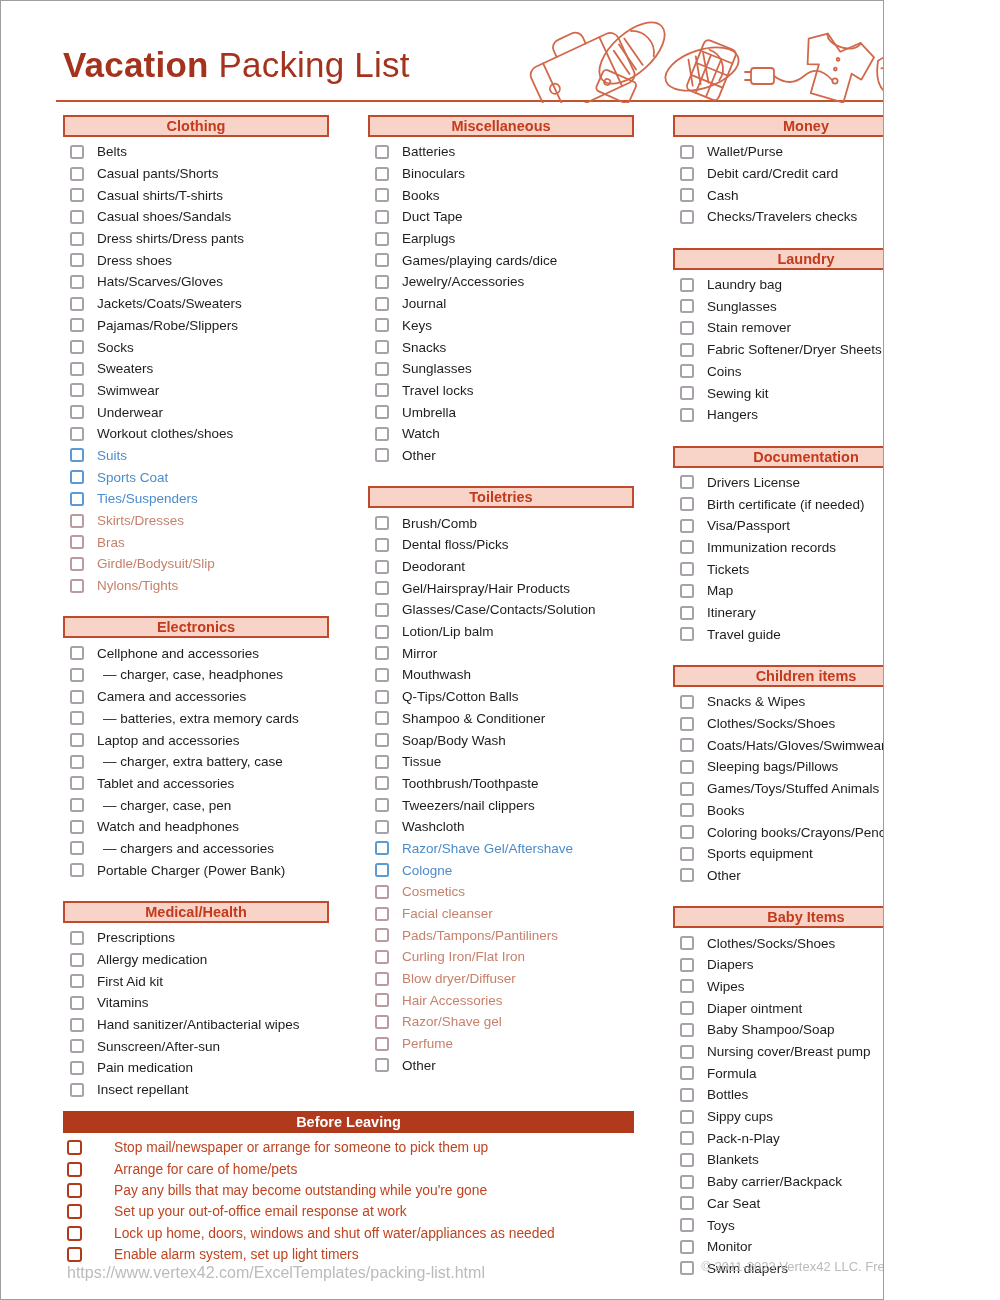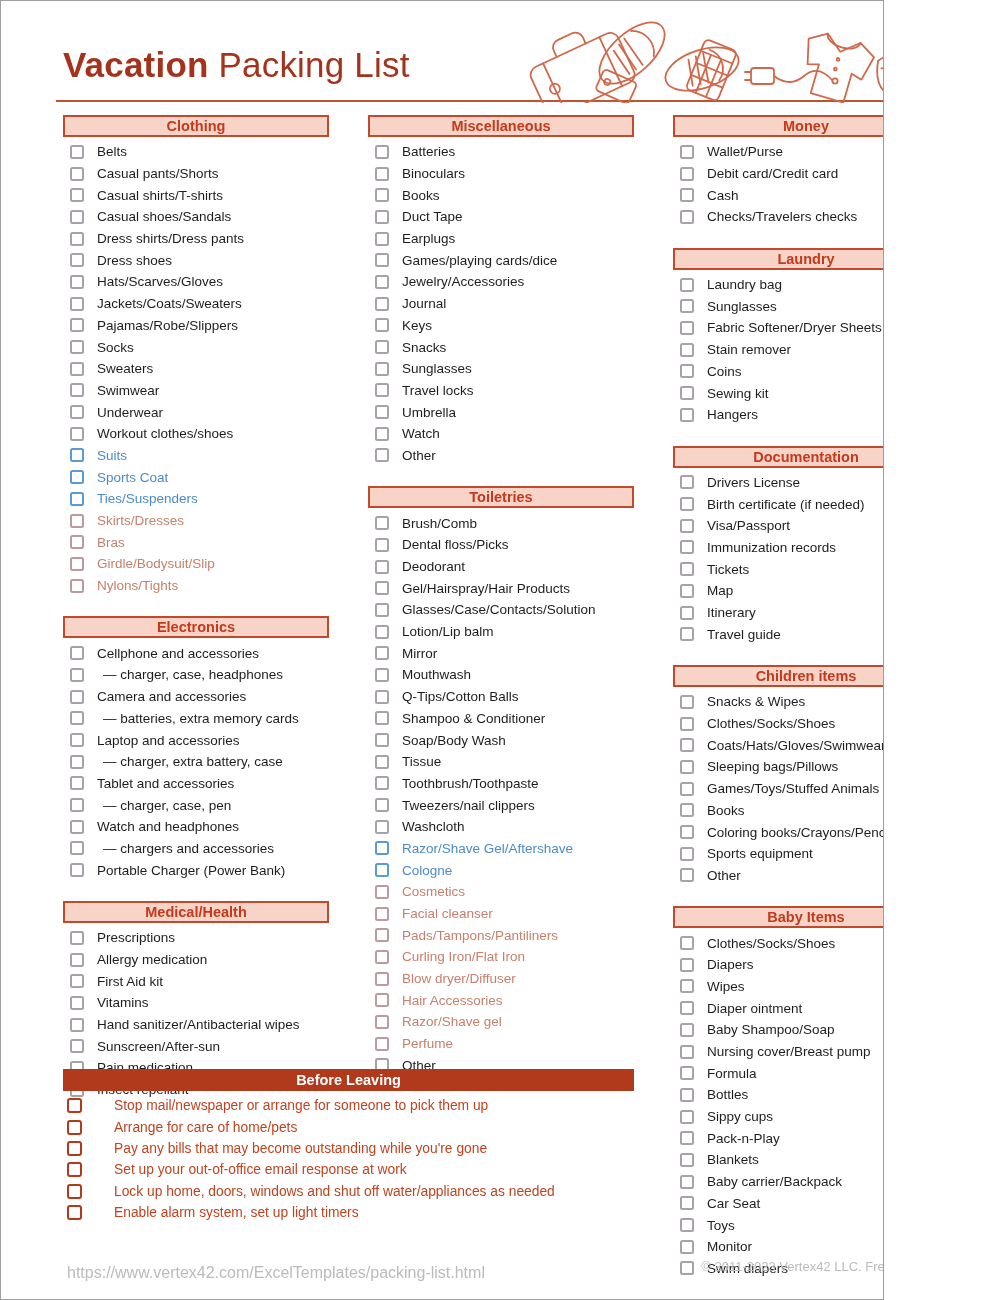--- a/index.html
+++ b/index.html
@@ -53,21 +53,21 @@
   }
   .label { margin-left: 13px; font-size: 13.5px; color: var(--item_text); white-space: nowrap; }
   .label.dash { margin-left: 19px; }
 
   .row.blue .checkbox   { border-color: var(--blue_box); }
   .row.blue .label      { color: var(--blue_text); }
   .row.salmon .checkbox { border-color: var(--salmon_box); }
   .row.salmon .label    { color: var(--salmon_text); }
 
   
-  .before { position: absolute; left: 62px; top: 1068px; width: 571px; }
+  .before { position: absolute; left: 62px; top: 1110px; width: 571px; }
   .before .section { margin-bottom: 0; }
   .before .sec-header {
     background: var(--before_bg); border: none; color: #ffffff;
     height: 22px; line-height: 22px; font-size: 14.5px;
   }
   .before .row { height: 21.4px; gap: 20px; }
   .before .checkbox {
     width: 15px; height: 15px; border: 2.5px solid var(--before_bg);
     border-radius: 3px; margin-left: 4px;
   }
@@ -529,25 +529,25 @@
           <div class="row default">
             <span class="checkbox"></span>
             <span class="label">Laundry bag</span>
           </div>
           <div class="row default">
             <span class="checkbox"></span>
             <span class="label">Sunglasses</span>
           </div>
           <div class="row default">
             <span class="checkbox"></span>
+            <span class="label">Stain remover</span>
+          </div>
+          <div class="row default">
+            <span class="checkbox"></span>
             <span class="label">Fabric Softener/Dryer Sheets</span>
-          </div>
-          <div class="row default">
-            <span class="checkbox"></span>
-            <span class="label">Stain remover</span>
           </div>
           <div class="row default">
             <span class="checkbox"></span>
             <span class="label">Coins</span>
           </div>
           <div class="row default">
             <span class="checkbox"></span>
             <span class="label">Sewing kit</span>
           </div>
           <div class="row default">

